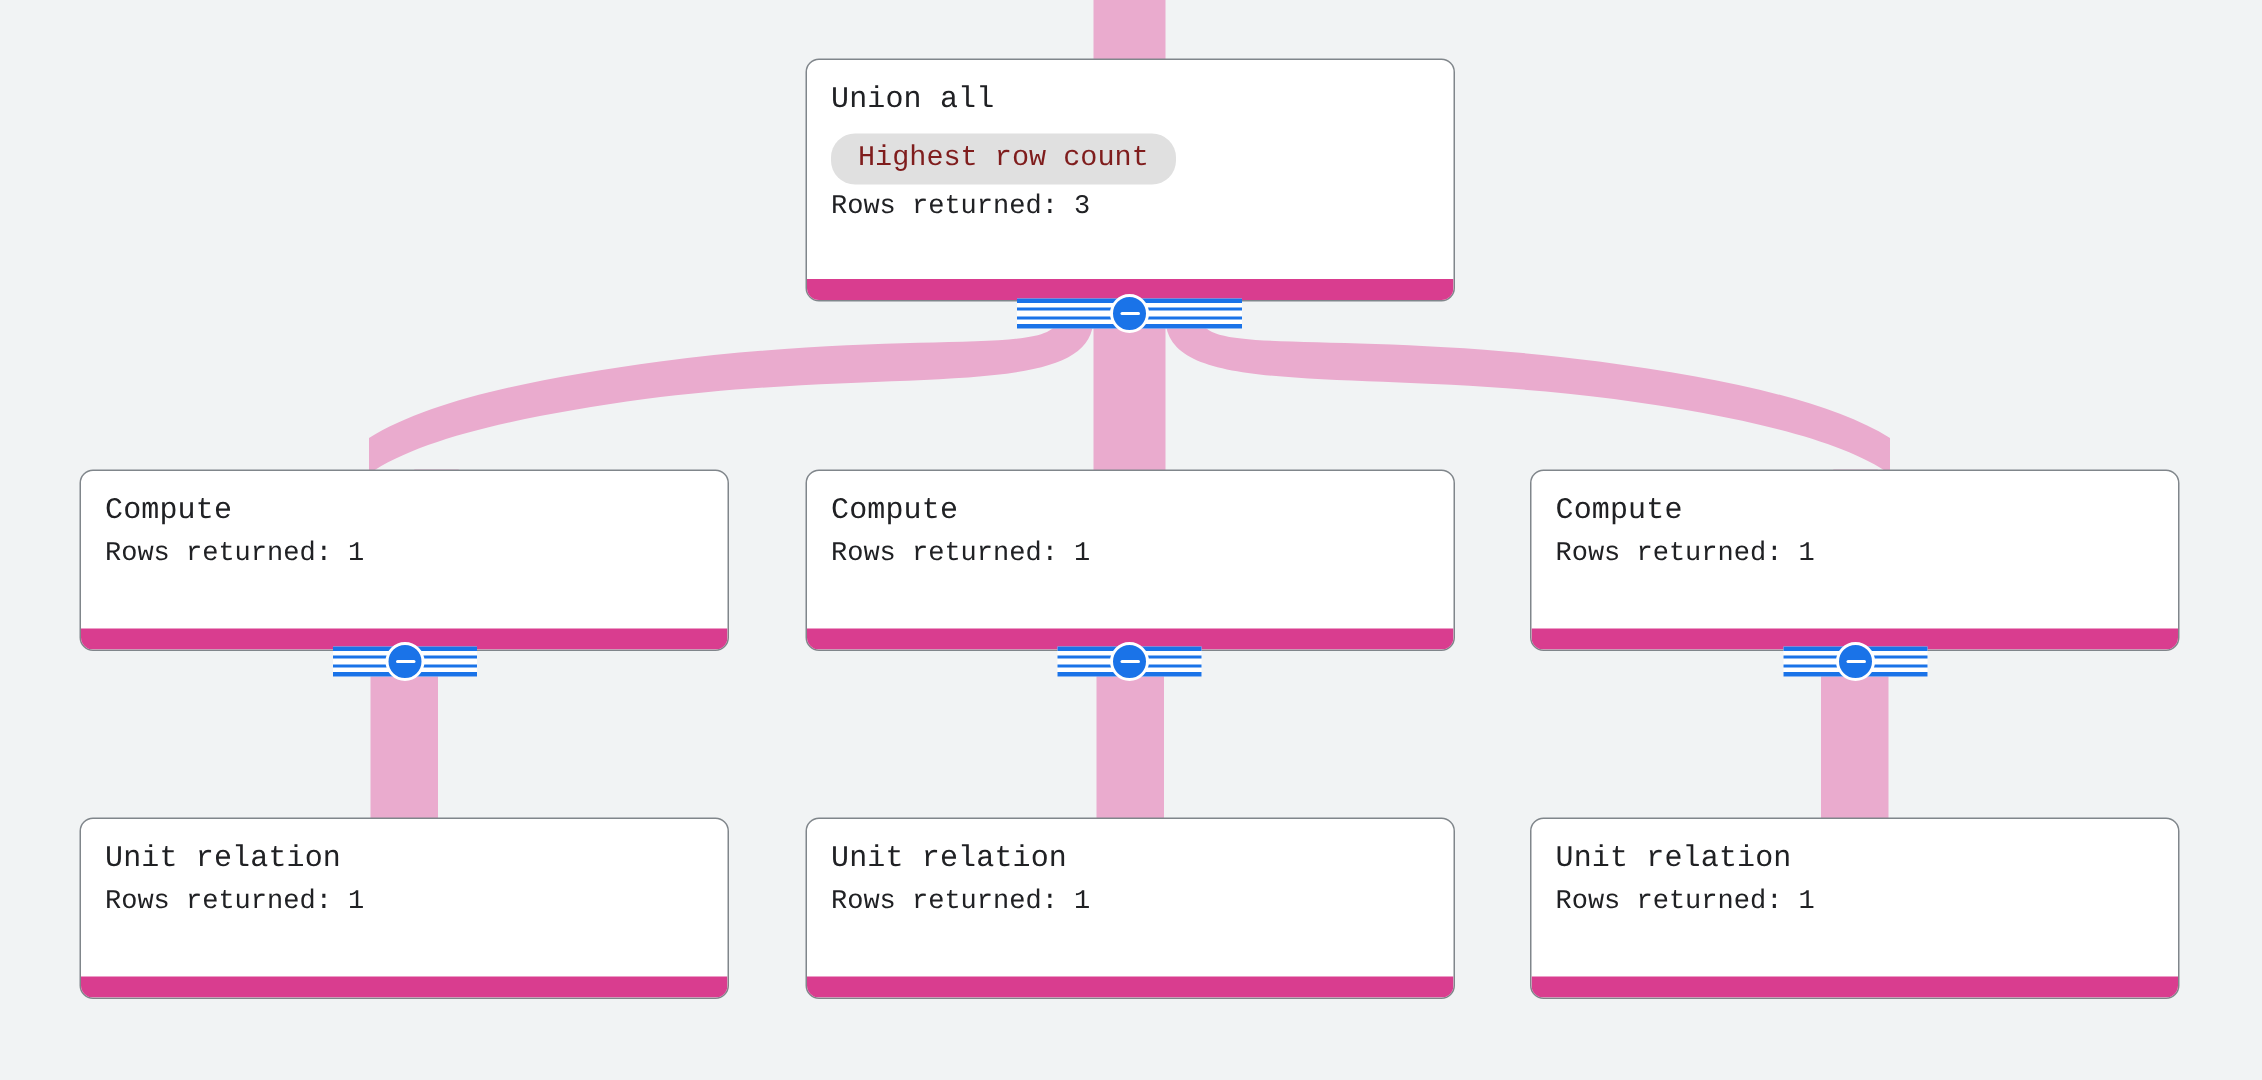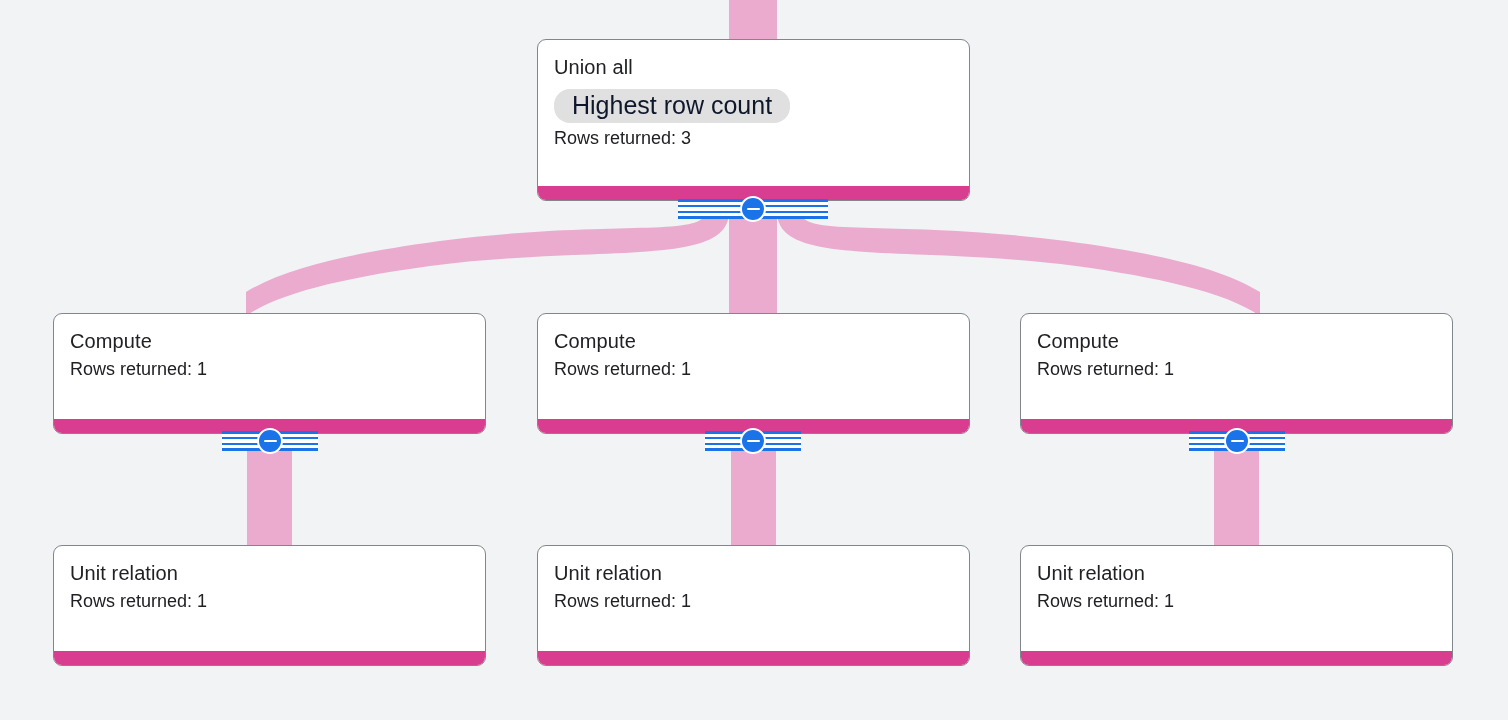--- a/index.html
+++ b/index.html
@@ -38,36 +38,37 @@
     border: 1px solid #80868b;
     border-radius: 9px;
     overflow: hidden;
     display: flex;
     flex-direction: column;
   }
   .node-body {
     flex: 1 1 auto;
     padding: 14px 16px 0 16px;
     box-sizing: border-box;
+    font-family: Liberation Mono, monospace;
   }
   .node-title {
     font-size: 20px;
     line-height: 26px;
     color: #202124;
     letter-spacing: .1px;
     white-space: nowrap;
   }
   .node-badge {
     display: inline-block;
     margin-top: 9px;
     padding: 5px 18px 7px 18px;
     background: #e0e0e0;
     border-radius: 16px;
-    color: #0f172a;
-    font-size: 25px;
+    color: #7f1d1d;
+    font-size: 19px;
     line-height: 22px;
     white-space: nowrap;
   }
   .node-rows {
     margin-top: 4px;
     font-size: 18px;
     line-height: 23px;
     color: #202124;
     white-space: nowrap;
   }

